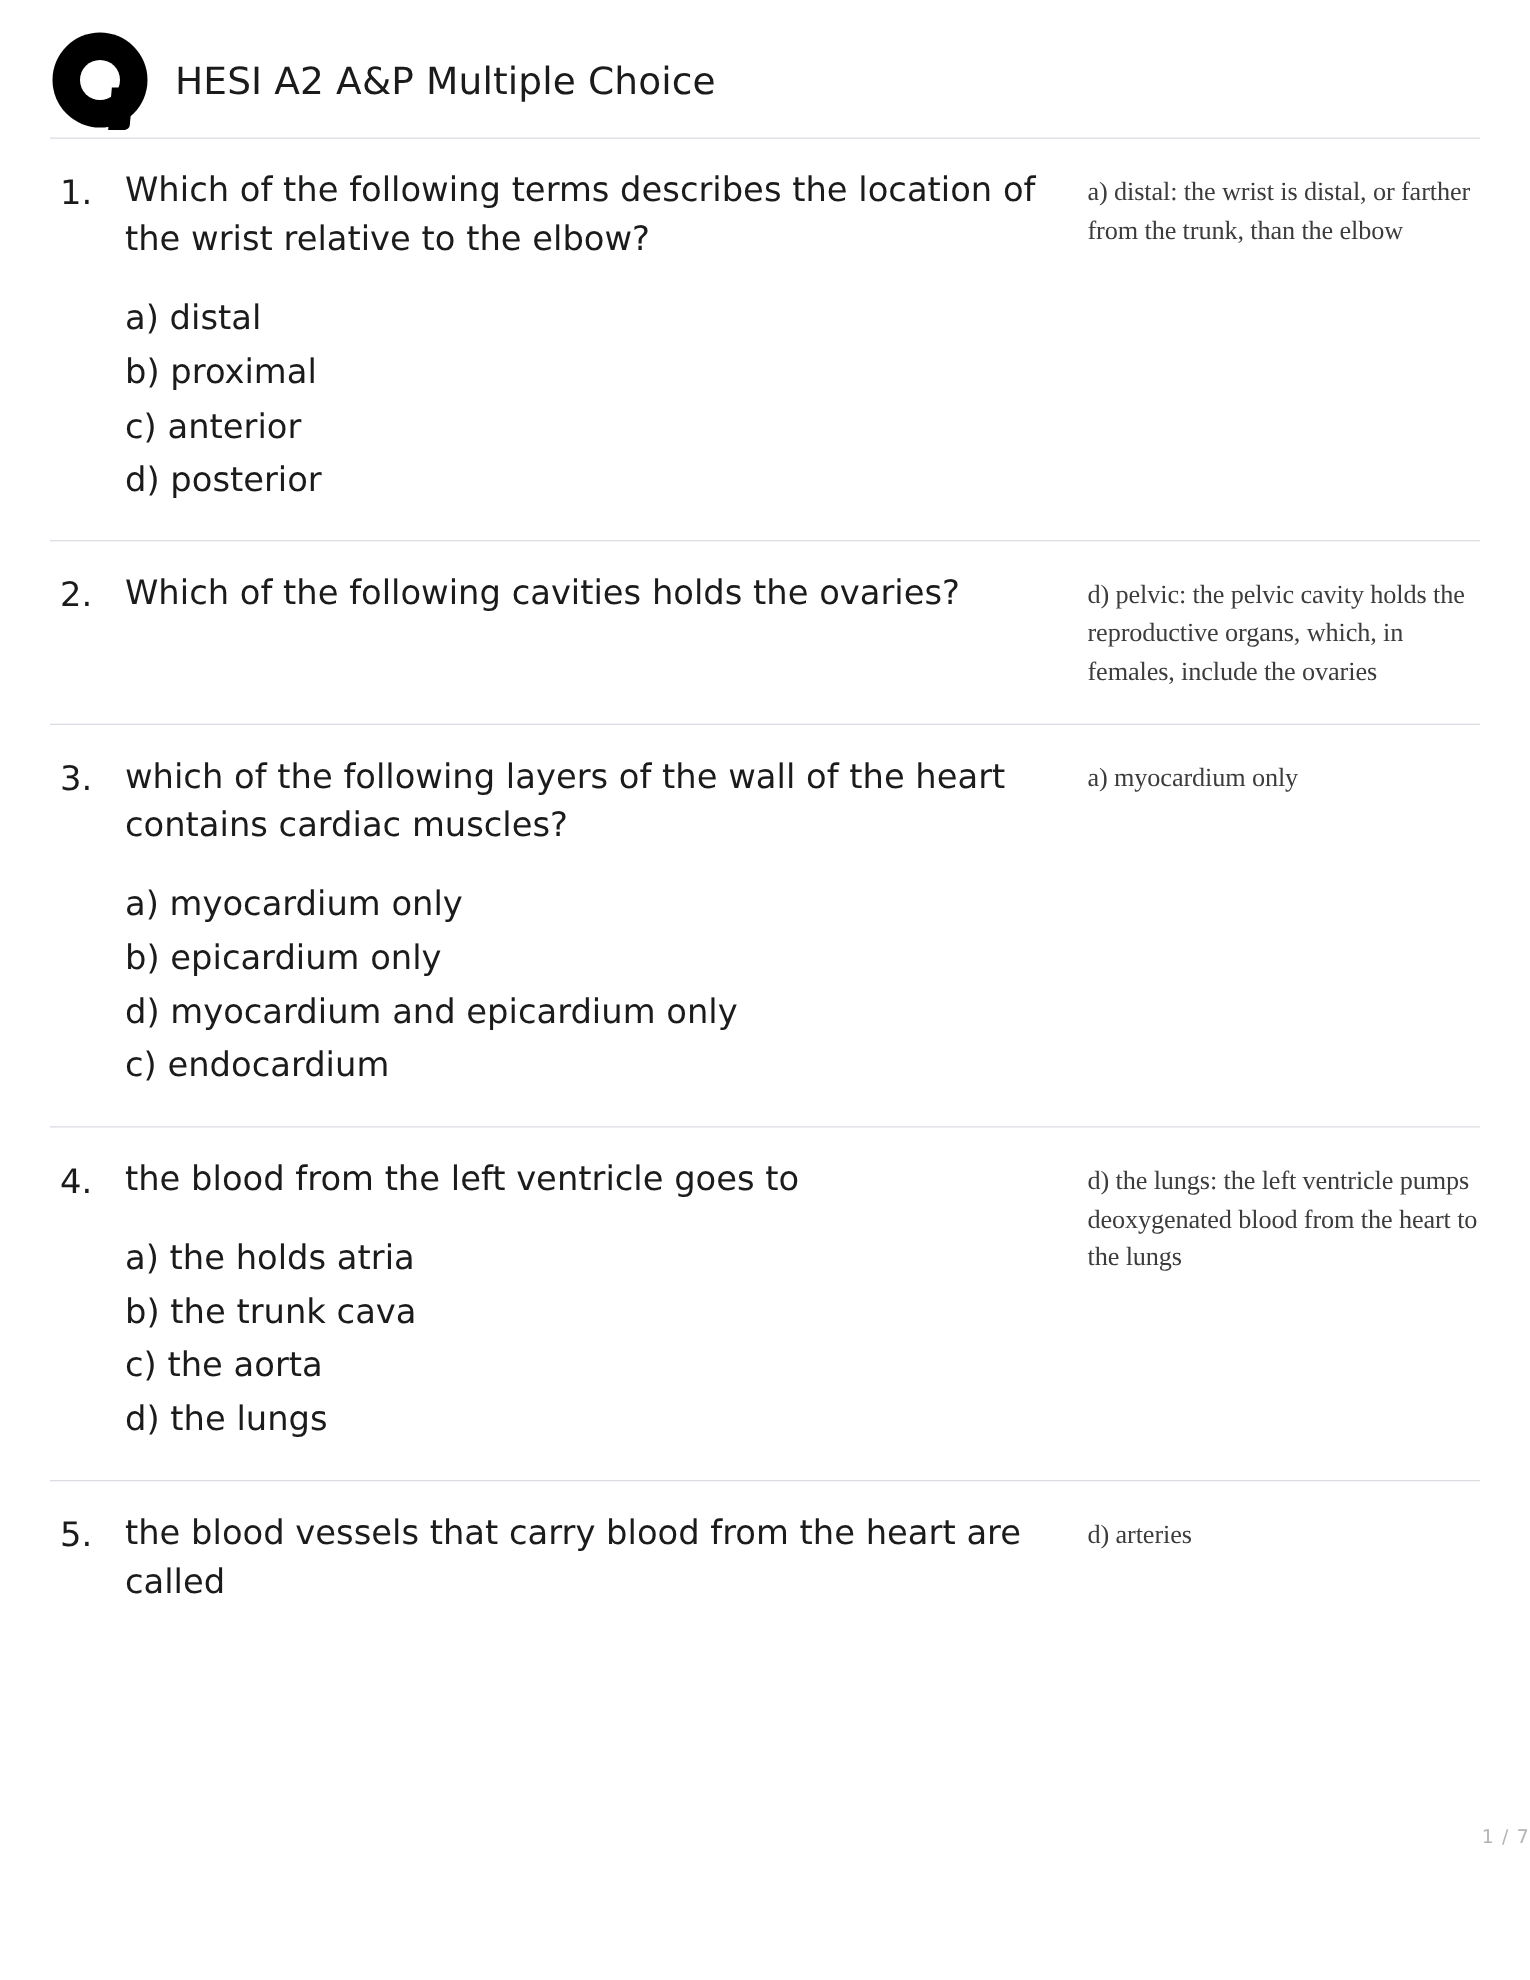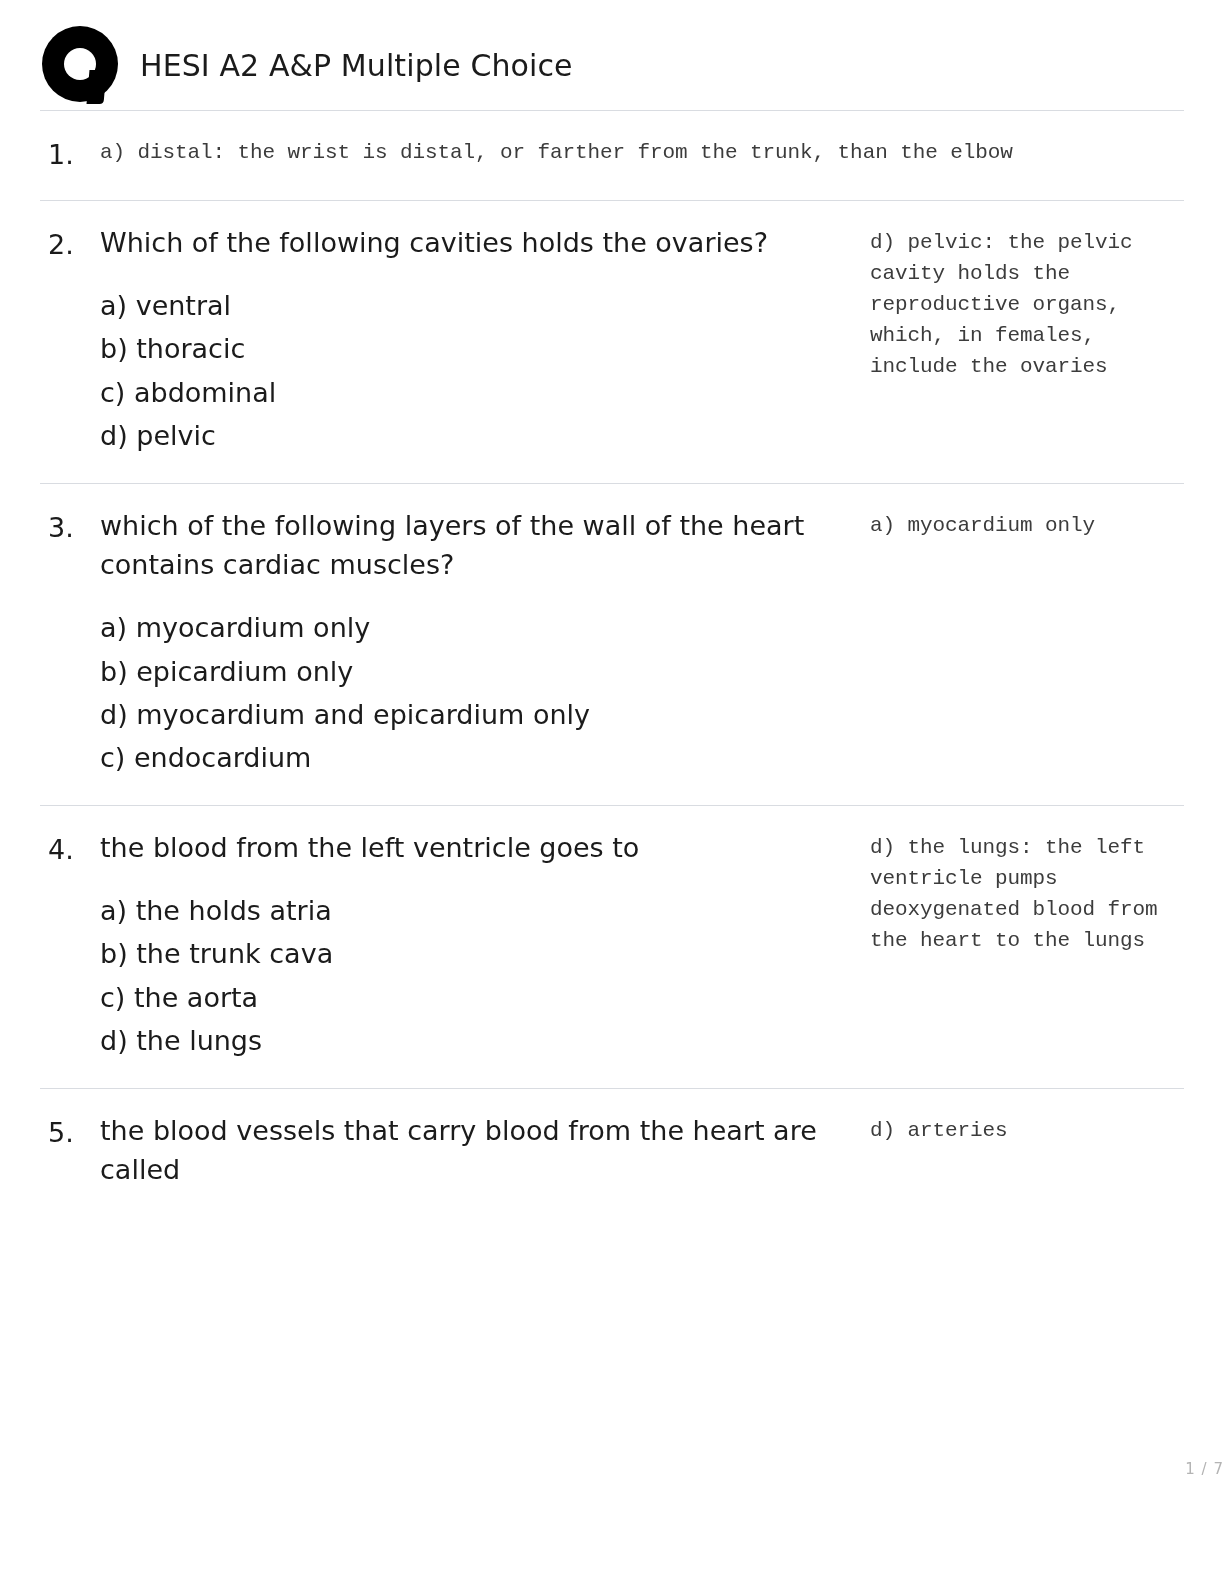--- a/index.html
+++ b/index.html
@@ -112,21 +112,21 @@
   .choices {
     margin-top: 22px;
   }
   .choice {
     font-size: 27px;
     line-height: 1.6;
     color: #1b1b1b;
   }
   .answer {
     flex: 1 1 auto;
-    font-family: Liberation Mono, monospace;
+    font-family: Liberation Serif, serif;
     font-size: 21px;
     line-height: 1.47;
     color: #3c3c3c;
     padding-top: 5px;
     letter-spacing: -0.1px;
   }
 
   
   .footer {
     position: absolute;
@@ -152,35 +152,38 @@
     </div>
     <div class="doc-title">HESI A2 A&amp;P Multiple Choice</div>
   </div>
 
   <div class="rule"></div>
 
   <div class="qlist">
 
     <div class="qitem">
       <div class="qnum">1.</div>
+      <div class="qbody">
+        <div class="qtext">Which of the following terms describes the location of the wrist relative to the elbow?</div>
+        <div class="choices">
+          <div class="choice">a) distal</div>
+          <div class="choice">b) proximal</div>
+          <div class="choice">c) anterior</div>
+          <div class="choice">d) posterior</div>
+        </div>
+      </div>
       <div class="answer">a) distal: the wrist is distal, or farther from the trunk, than the elbow</div>
     </div>
 
     <div class="rule"></div>
 
     <div class="qitem">
       <div class="qnum">2.</div>
       <div class="qbody">
         <div class="qtext">Which of the following cavities holds the ovaries?</div>
-        <div class="choices">
-          <div class="choice">a) ventral</div>
-          <div class="choice">b) thoracic</div>
-          <div class="choice">c) abdominal</div>
-          <div class="choice">d) pelvic</div>
-        </div>
       </div>
       <div class="answer">d) pelvic: the pelvic cavity holds the reproductive organs, which, in females, include the ovaries</div>
     </div>
 
     <div class="rule"></div>
 
     <div class="qitem">
       <div class="qnum">3.</div>
       <div class="qbody">
         <div class="qtext">which of the following layers of the wall of the heart contains cardiac muscles?</div>

